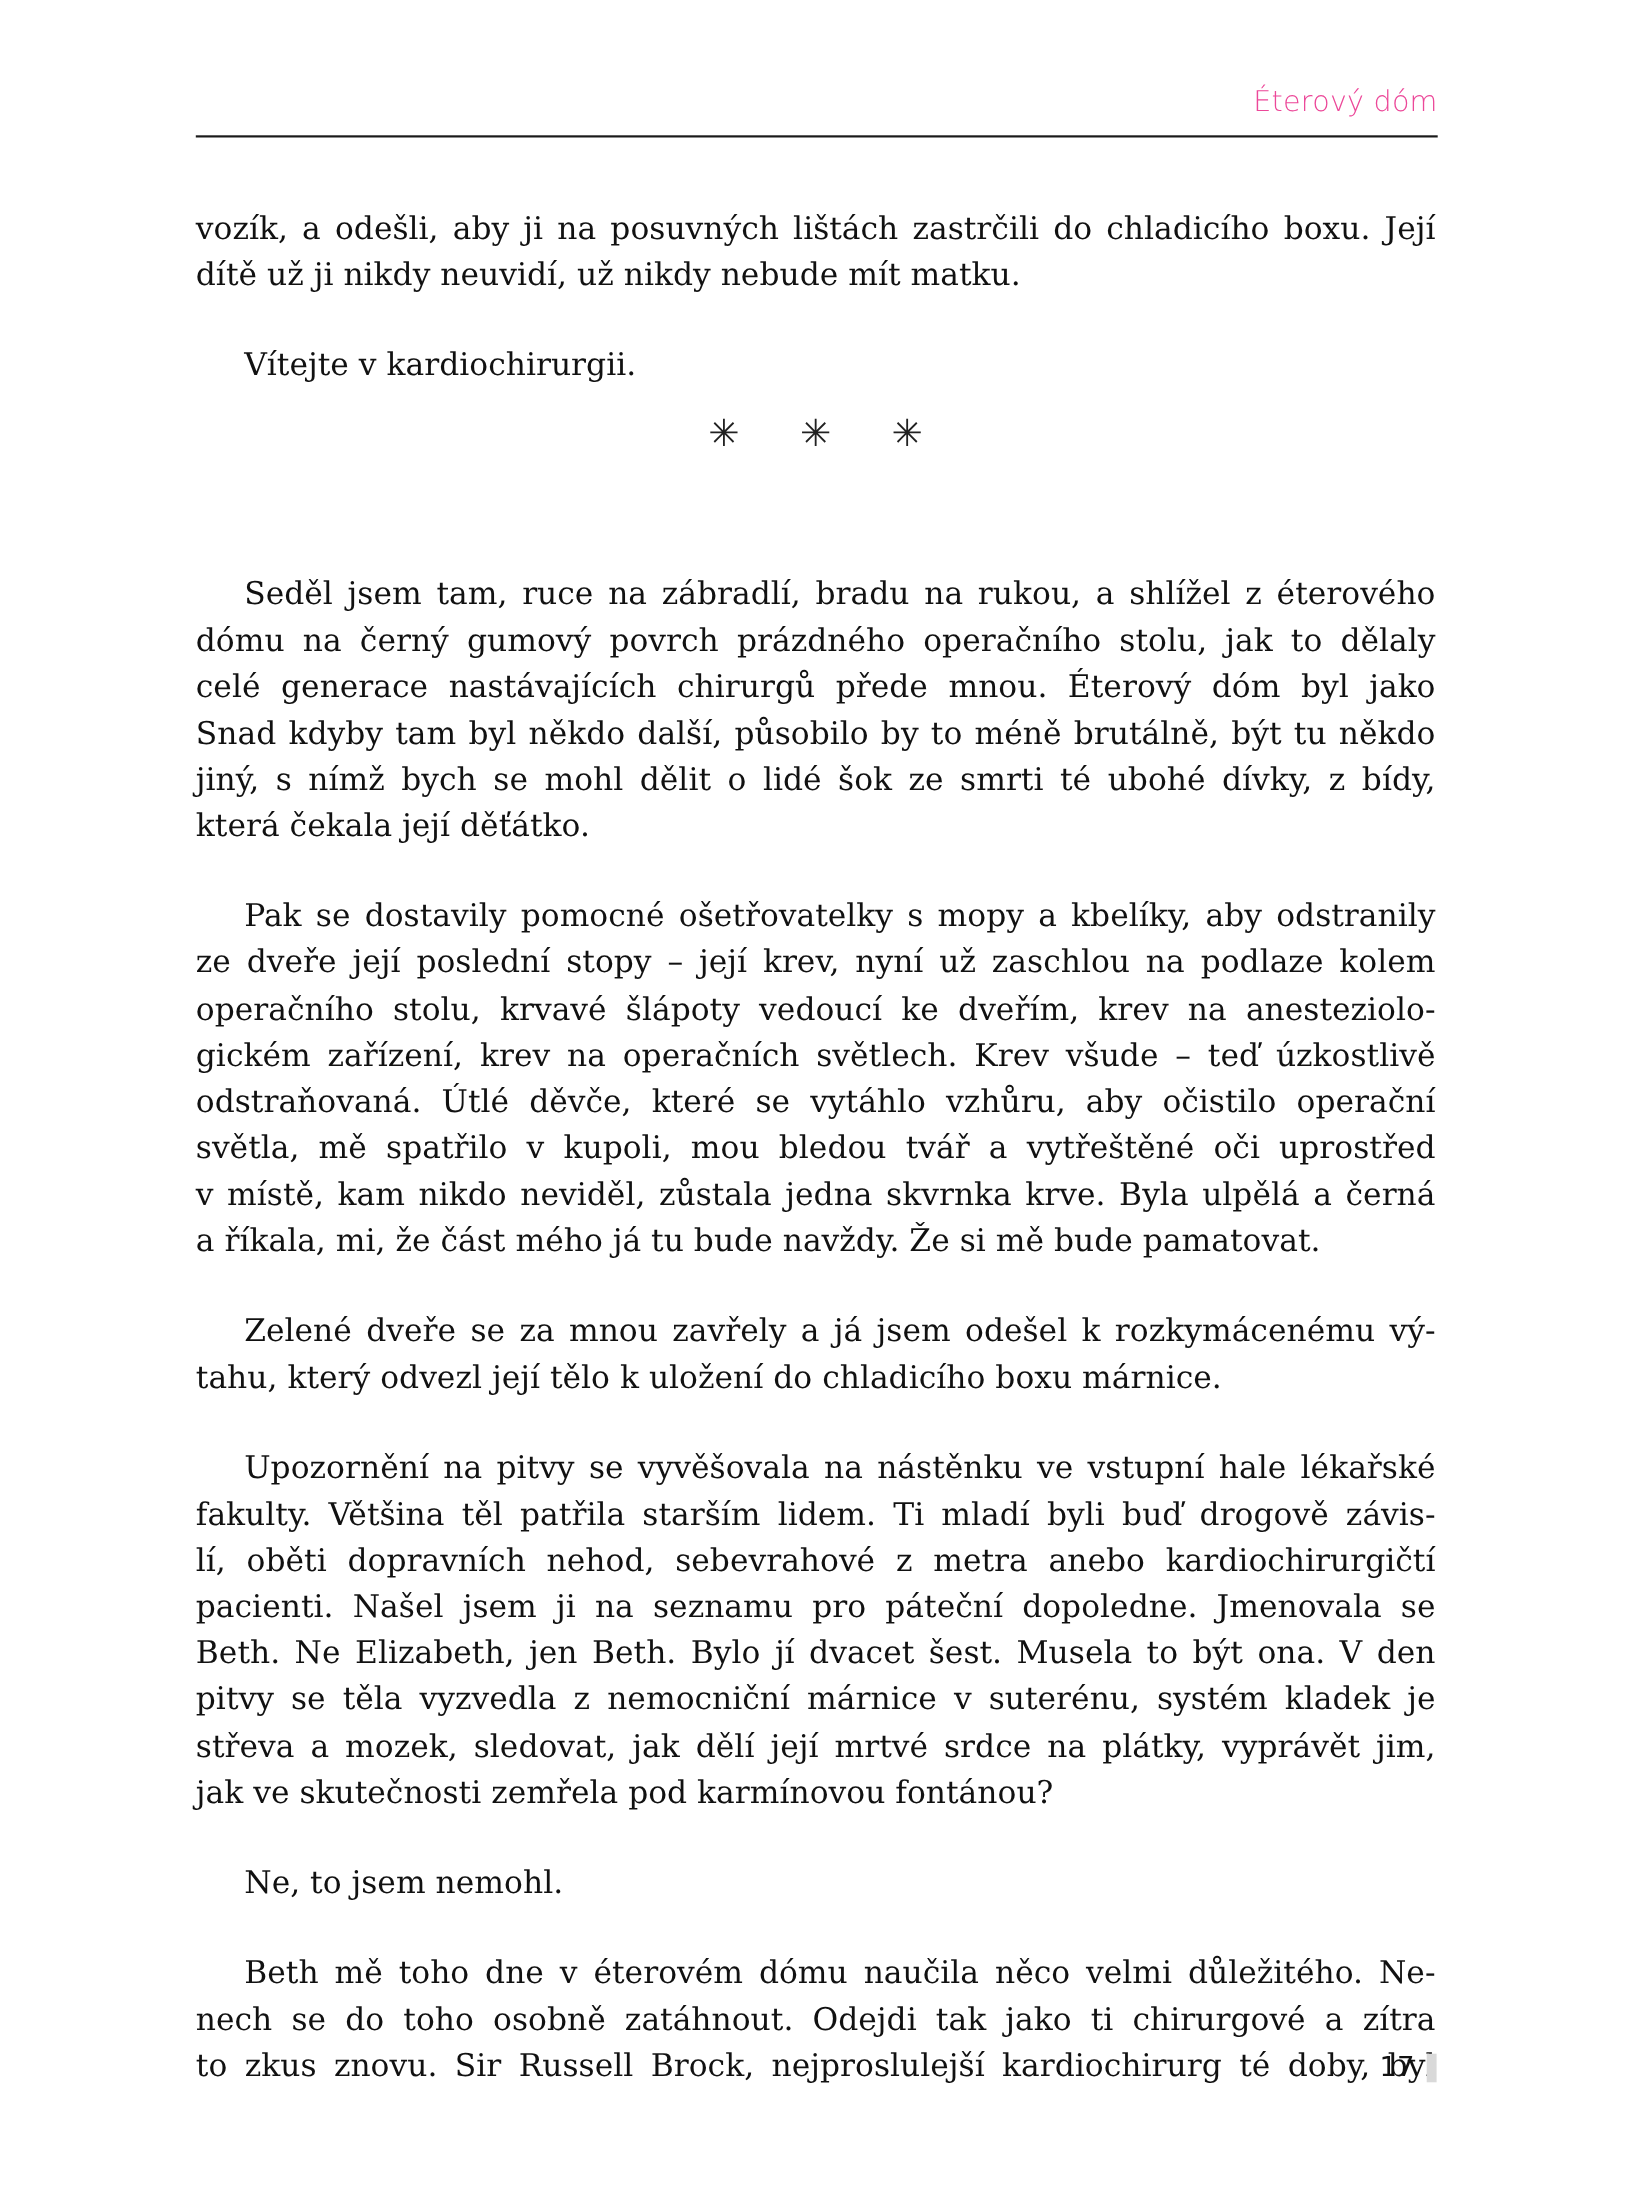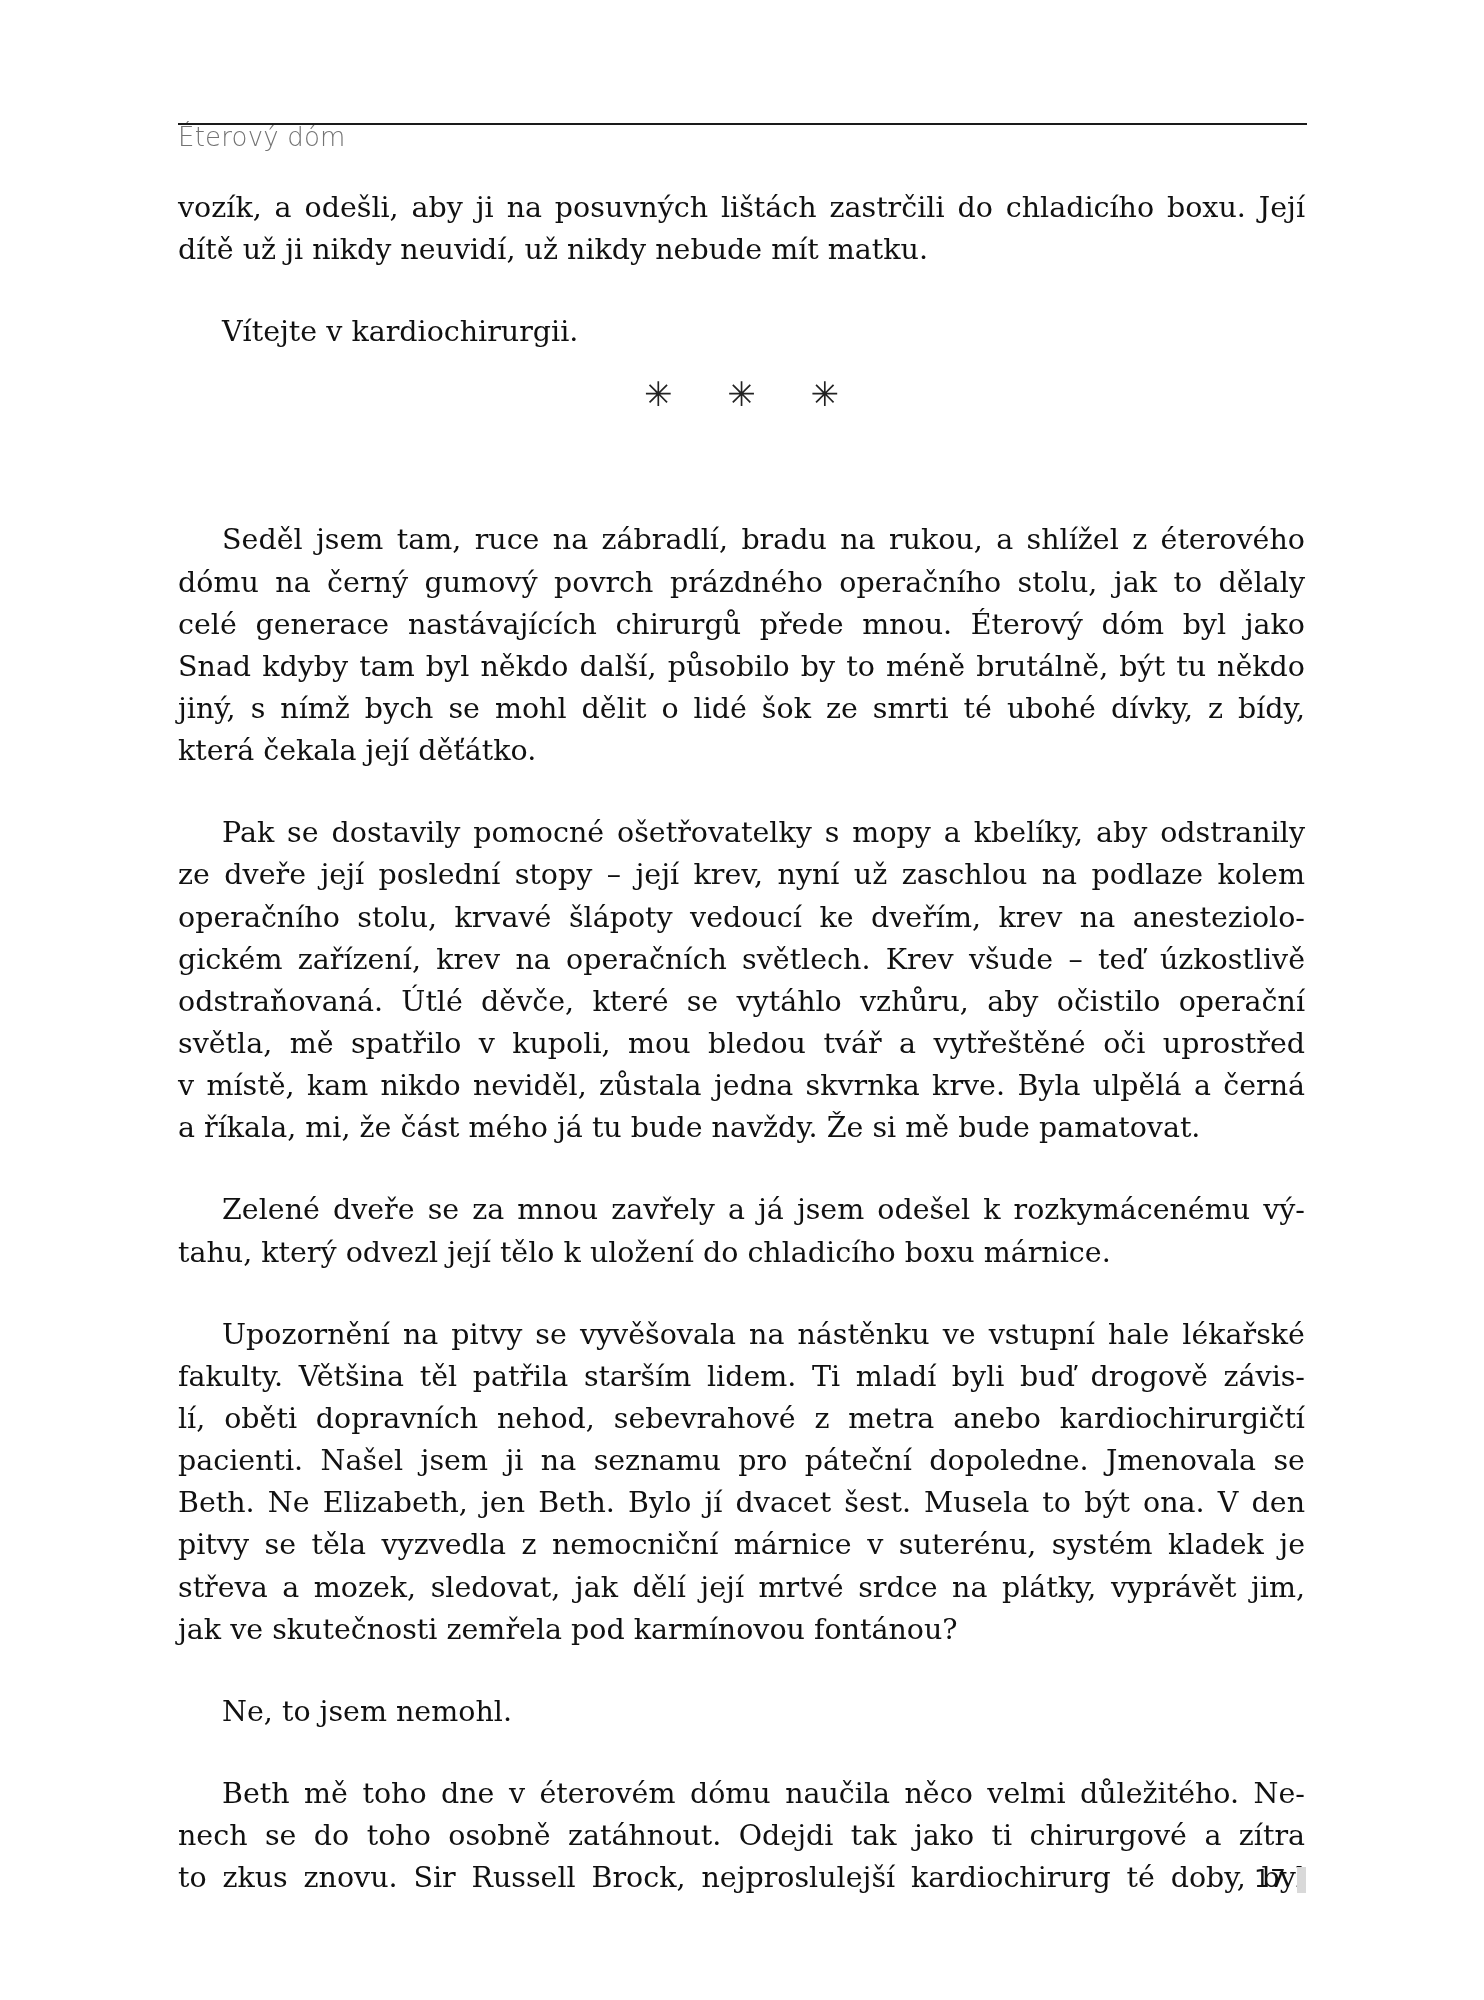--- a/index.html
+++ b/index.html
@@ -1,20 +1,20 @@
 <!DOCTYPE html>
 <html><head>
   <meta charset="utf-8">
   <style>
     html, body { margin: 0; padding: 0; background: #ffffff; }
     body { width: 1484px; height: 2000px; position: relative; overflow: hidden; }
     .running-head {
       position: absolute; left: 178px; top: 78px; width: 1129px;
-      text-align: left; font-family: "DejaVu Sans", sans-serif; font-weight: 300;
-      font-size: 26px; color: #737373; letter-spacing: 0.2px; margin-top: 44px;
+      text-align: right; font-family: "DejaVu Sans", sans-serif; font-weight: 300;
+      font-size: 26px; color: #ec4899; letter-spacing: 0.2px;
     }
     .head-rule {
       position: absolute; left: 178px; top: 123px; width: 1129px; height: 2px; background: #1a1a1a;
     }
     .body-text {
       position: absolute; left: 178px; top: 187px; width: 1127px;
       font-family: "DejaVu Serif", serif; font-size: 28.5px; line-height: 42.15px; color: #111;
     }
     .line {
       display: block; white-space: nowrap; text-align: justify; text-align-last: justify;

